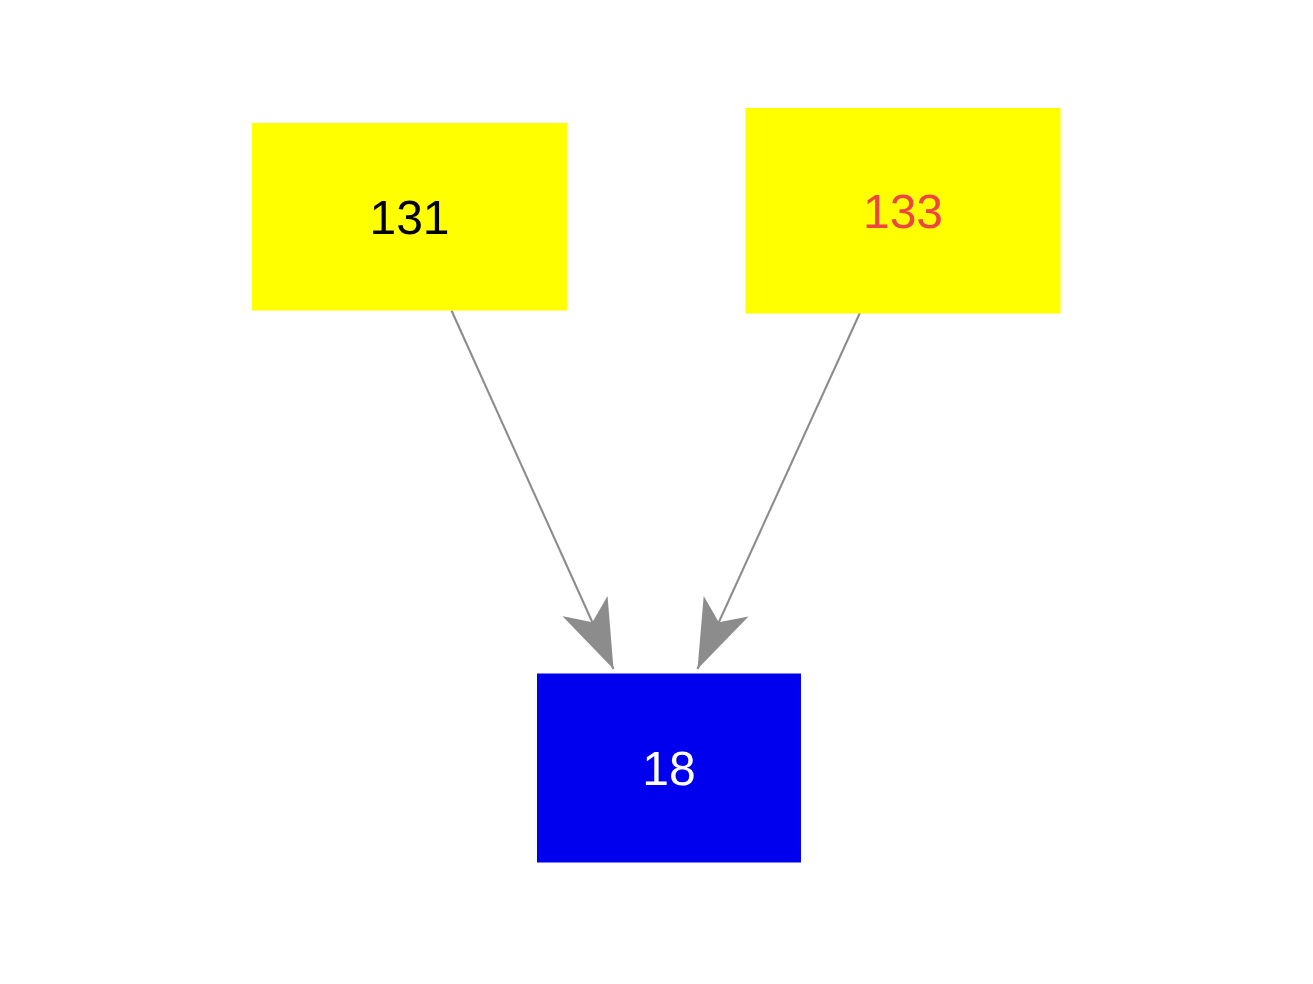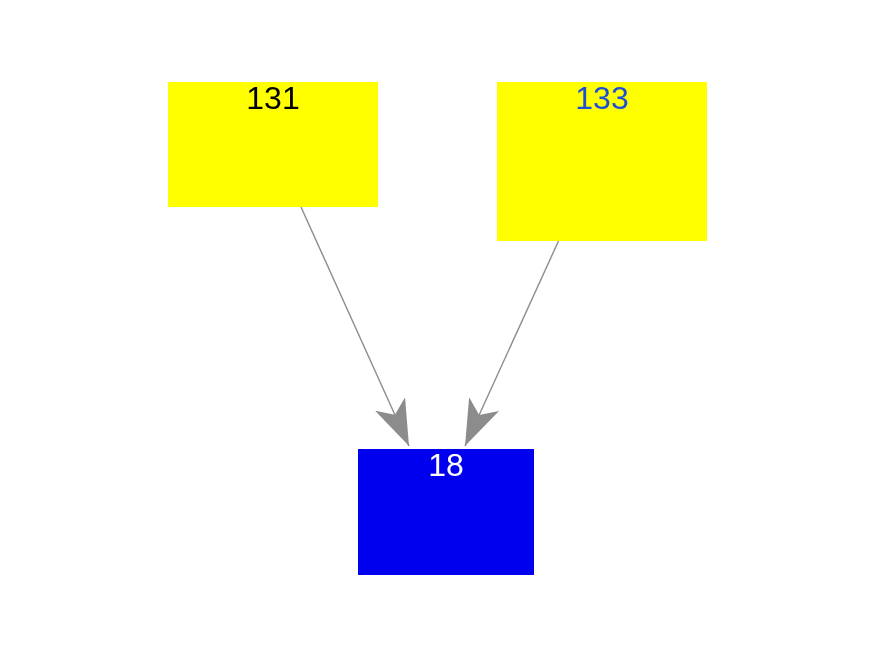--- a/index.html
+++ b/index.html
@@ -15,21 +15,21 @@
   }
   .edge-layer {
     position: absolute;
     left: 0;
     top: 0;
     display: block;
   }
   .node {
     position: absolute;
     display: flex;
-    align-items: flex-start;
+    align-items: center;
     justify-content: center;
     box-sizing: border-box;
   }
   .node-label {
     font-size: 32px;
     line-height: 1;
     letter-spacing: 0;
     user-select: none;
   }
 </style>
@@ -45,21 +45,21 @@
       </marker>
     </defs>
     <path class="edge-path" fill="none" marker-end="url(#arrow-vee)" d="M301,207 L409,446" stroke="#8c8c8c" stroke-width="1.4"></path>
     <path class="edge-path" fill="none" marker-end="url(#arrow-vee)" d="M574,207 L465,446" stroke="#8c8c8c" stroke-width="1.4"></path>
   </svg>
 
   <div class="node" style="left: 168px; top: 82px; width: 210px; height: 125px; background: rgb(255, 255, 0); color: rgb(0, 0, 0);">
     <span class="node-label">131</span>
   </div>
 
-  <div class="node" style="left: 497px; top: 82px; width: 210px; height: 159px; background: rgb(255, 255, 0); color: #1d4ed8;">
+  <div class="node" style="left: 497px; top: 72px; width: 210px; height: 137px; background: rgb(255, 255, 0); color: #ef4444;">
     <span class="node-label">133</span>
   </div>
 
   <div class="node" style="left: 358px; top: 449px; width: 176px; height: 126px; background: rgb(0, 0, 238); color: rgb(255, 255, 255);">
     <span class="node-label">18</span>
   </div>
 
 </div>
 
 </body></html>

